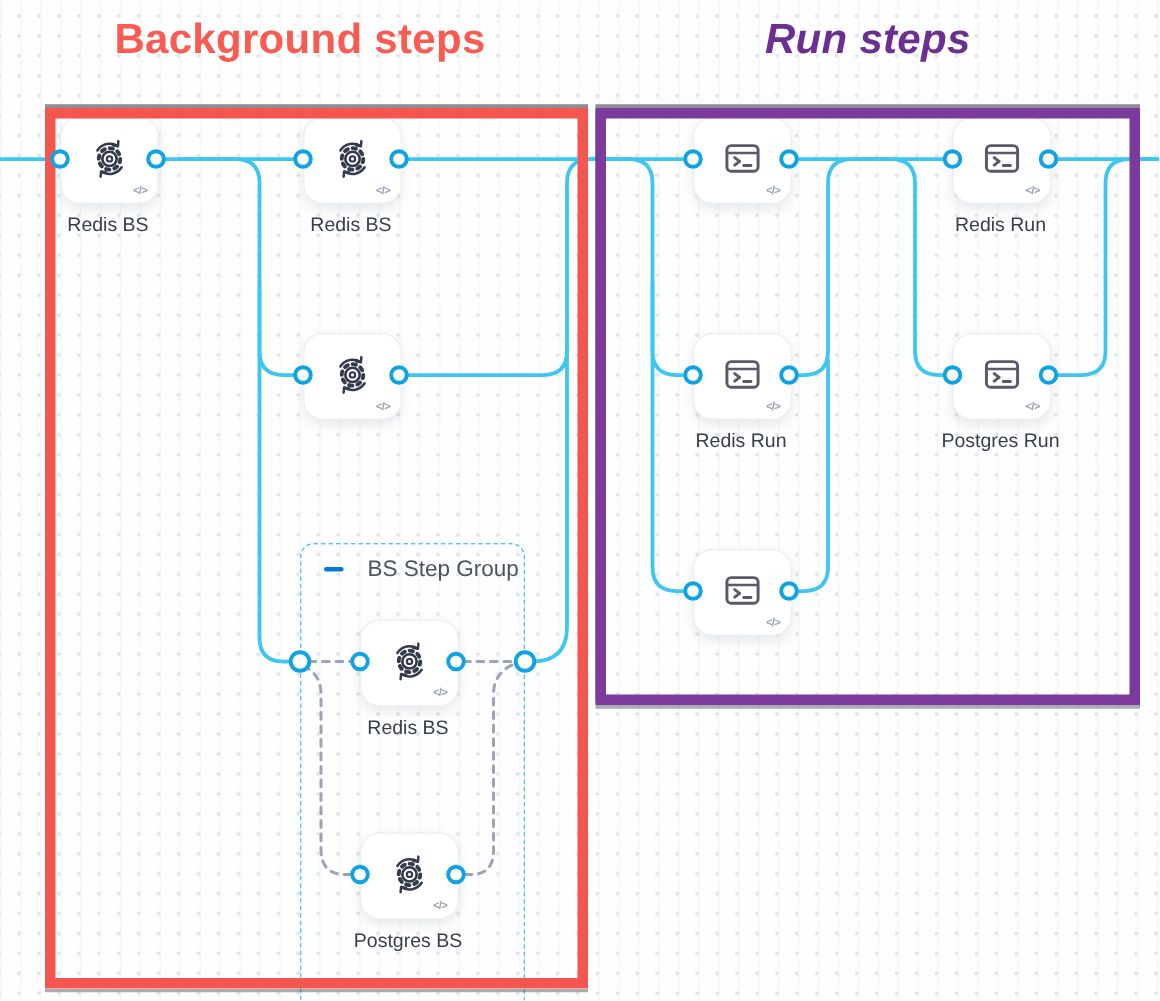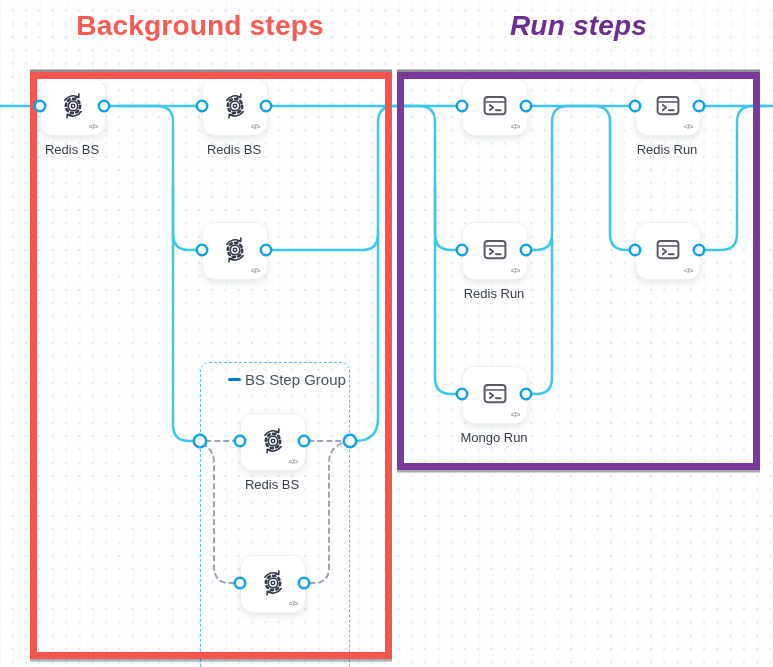--- a/index.html
+++ b/index.html
@@ -28,21 +28,21 @@
     box-shadow:0 -2.5px 0 rgba(47,49,60,0.55), 0 2.5px 0 rgba(47,49,60,0.40);}
   .box-bg{left:30px; top:72px; width:362px; height:587px; border:7px solid var(--box-background);}
   .box-run{left:397px; top:72px; width:363px; height:398px; border:7px solid var(--box-run);}
   svg.edges{position:absolute; left:0; top:0; z-index:1; pointer-events:none;}
   svg.ports{position:absolute; left:0; top:0; z-index:4;}
   .edge{stroke:var(--edge); stroke-width:2.5; fill:none; stroke-linecap:round;}
   .edge-dashed{stroke:var(--edge-dashed); stroke-width:2; fill:none; stroke-linecap:round; stroke-dasharray:4.5 4.5;}
   .port{fill:#fff; stroke:var(--port); stroke-width:2.6;}
   .group-rect{position:absolute; left:200px; top:362px; width:150px; height:320px; box-sizing:border-box;
     border:1.5px dashed var(--group-border); border-radius:9px; z-index:1;}
-  .group-header{position:absolute; left:228px; top:371px; display:flex; align-items:center; gap:4px; z-index:2;text-align:center;}
+  .group-header{position:absolute; left:216px; top:371px; display:flex; align-items:center; gap:16px; z-index:2;text-align:center;}
   .minus-bar{width:13px; height:3px; border-radius:2px; background:var(--minus);}
   .group-label{font-size:15px; color:#4C5462;}
   .card{position:absolute; width:64px; height:56px; background:#fff; border:1px solid #EEF0F4; border-radius:13px;
     box-shadow:0 3px 7px rgba(80,90,110,0.13); z-index:2;}
   .card .step-icon{position:absolute; left:50%; top:50%; transform:translate(-50%,-54%); width:27px; height:27px;}
   .card .badge{position:absolute; right:7px; bottom:4px; font-size:7.5px; font-weight:700; color:var(--card-badge); letter-spacing:-0.5px;}
   .step-label{position:absolute; width:140px; text-align:center; font-size:13px; color:var(--label); z-index:2;}
   .icon-bgstep{stroke:var(--icon-background-step); fill:none; stroke-linecap:round; stroke-linejoin:round;}
   .icon-runstep{stroke:var(--icon-run-step); fill:none; stroke-linecap:round; stroke-linejoin:round;}
 </style>
@@ -130,20 +130,21 @@
     <span class="badge">&lt;/&gt;</span>
   </div>
   <div class="step-label" style="left:202px;top:477px">Redis BS</div>
 
   <div class="card" style="left:240px;top:555px">
     <svg class="step-icon">
         <use href="#sym-bg-step"></use>
       </svg>
     <span class="badge">&lt;/&gt;</span>
   </div>
+  <div class="step-label" style="left:202px;top:619px">Postgres BS</div>
 
   <div class="card" style="left:462px;top:78px">
     <svg class="step-icon">
         <use href="#sym-run-step"></use>
       </svg>
     <span class="badge">&lt;/&gt;</span>
   </div>
 
   <div class="card" style="left:635px;top:78px">
     <svg class="step-icon">
@@ -160,28 +161,28 @@
     <span class="badge">&lt;/&gt;</span>
   </div>
   <div class="step-label" style="left:424px;top:286px">Redis Run</div>
 
   <div class="card" style="left:635px;top:222px">
     <svg class="step-icon">
         <use href="#sym-run-step"></use>
       </svg>
     <span class="badge">&lt;/&gt;</span>
   </div>
+  <div class="step-label" style="left:597px;top:286px">Postgres Run</div>
 
   <div class="card" style="left:462px;top:366px">
     <svg class="step-icon">
         <use href="#sym-run-step"></use>
       </svg>
     <span class="badge">&lt;/&gt;</span>
   </div>
-  <div class="step-label" style="left:424px;top:430px">Mongo Run</div>
 
   <svg class="ports" width="773" height="667">
     <circle class="port" cx="40" cy="106" r="5.2"></circle>
     <circle class="port" cx="104" cy="106" r="5.2"></circle>
     <circle class="port" cx="202" cy="106" r="5.2"></circle>
     <circle class="port" cx="266" cy="106" r="5.2"></circle>
     <circle class="port" cx="202" cy="250" r="5.2"></circle>
     <circle class="port" cx="266" cy="250" r="5.2"></circle>
     <circle class="port" cx="200" cy="441" r="6.2"></circle>
     <circle class="port" cx="350" cy="441" r="6.2"></circle>

